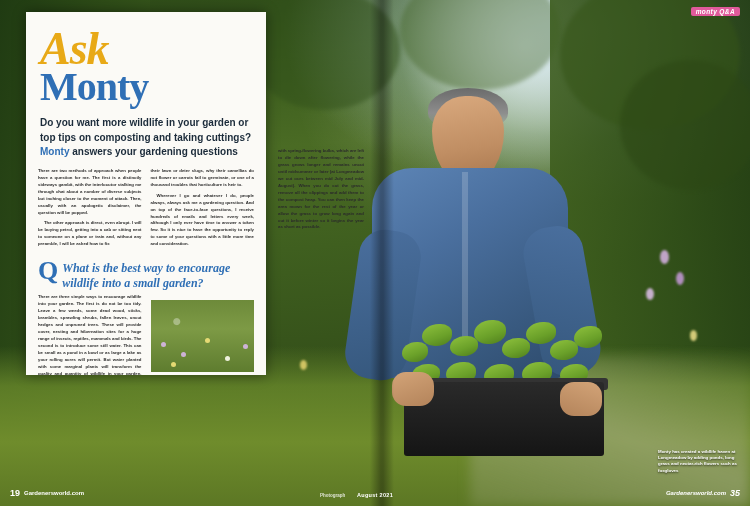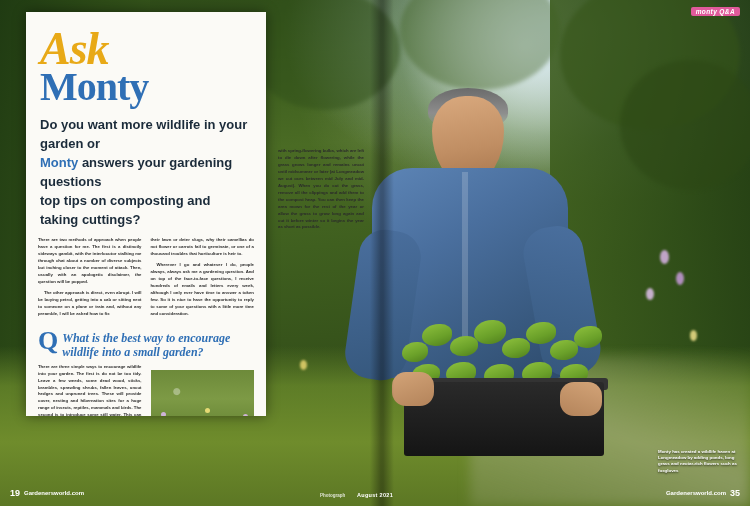--- a/index.html
+++ b/index.html
@@ -59,21 +59,21 @@
   
   .gutter {
     position:absolute; left:370px; top:0; width:24px; height:506px;
     background:linear-gradient(90deg, rgba(0,0,0,0) 0%, rgba(0,0,0,.35) 45%, rgba(0,0,0,.35) 55%, rgba(0,0,0,0) 100%);
     z-index:40; pointer-events:none;
   }
 
   
   .left-page {
     position:absolute; left:26px; top:12px;
-    width:240px; height:404px;
+    width:240px; height:363px;
     background:#fbfaf6;
     box-shadow:0 0 12px rgba(0,0,0,.45);
     z-index:20;
     padding:10px 12px 0 12px;
   }
   .title-ask {
     font-family:"Liberation Serif", serif;
     font-style:italic;
     font-weight:700;
     font-size:46px;
@@ -86,21 +86,21 @@
     font-family:"Liberation Serif", serif;
     font-weight:700;
     font-size:40px;
     line-height:.95;
     color:#2f6fb5;
     letter-spacing:-1px;
     margin:-2px 0 0 2px;
   }
   .standfirst {
     margin:10px 2px 8px 2px;
-    font-size:13px;
+    font-size:10px;
     line-height:1.45;
     font-weight:700;
     color:#1b2b3a;
   }
   .standfirst .blue { color:#2f6fb5; }
 
   .cols {
     display:flex;
     gap:9px;
     margin-top:4px;
@@ -186,21 +186,21 @@
   }
   .folio-left {
     position:absolute; left:10px; bottom:8px; z-index:50;
     display:flex; align-items:center; gap:4px;
     color:#ffffff; font-size:6px; font-weight:700;
   }
   .folio-left .num { font-size:9px; }
   .folio-right {
     position:absolute; right:10px; bottom:8px; z-index:50;
     display:flex; align-items:center; gap:4px;
-    color:#ffffff; font-size:6px; font-weight:700;
+    color:#ffffff; font-size:6px; font-weight:700;font-style:italic;
   }
   .folio-right .num { font-size:9px; }
   .issue-date {
     position:absolute; left:50%; transform:translateX(-50%); bottom:8px;
     z-index:50; color:#ffffff; font-size:5.5px; font-weight:700; letter-spacing:.3px;
   }
   .photo-credit {
     position:absolute; left:320px; bottom:8px; z-index:50;
     color:rgba(255,255,255,.8); font-size:4.5px; font-weight:700;
   }
@@ -337,24 +337,24 @@
   <div class="person hand-l"></div>
   <div class="person hand-r"></div>
 
   <div class="left-page clip">
 
     <div class="title-ask">Ask</div>
     <div class="title-monty">Monty</div>
 
     <div class="standfirst">
       <div>Do you want more wildlife in your garden or</div>
+      <div>top tips on composting and taking cuttings?</div>
       <div>
         <span class="blue">Monty</span><span> answers your gardening questions</span>
       </div>
-      <div>top tips on composting and taking cuttings?</div>
     </div>
 
     <div class="cols">
       <div class="col">
         <div class="body-text">
           <p>There are two methods of approach when people have a question for me. The first is a distinctly sideways gambit, with the interlocutor stalking me through chat about a number of diverse subjects but inching closer to the moment of attack. Then, usually with an apologetic disclaimer, the question will be popped.</p>
           <p class="indent">The other approach is direct, even abrupt. I will be buying petrol, getting into a cab or sitting next to someone on a plane or train and, without any preamble, I will be asked how to fix</p>
         </div>
       </div>
       <div class="col">

